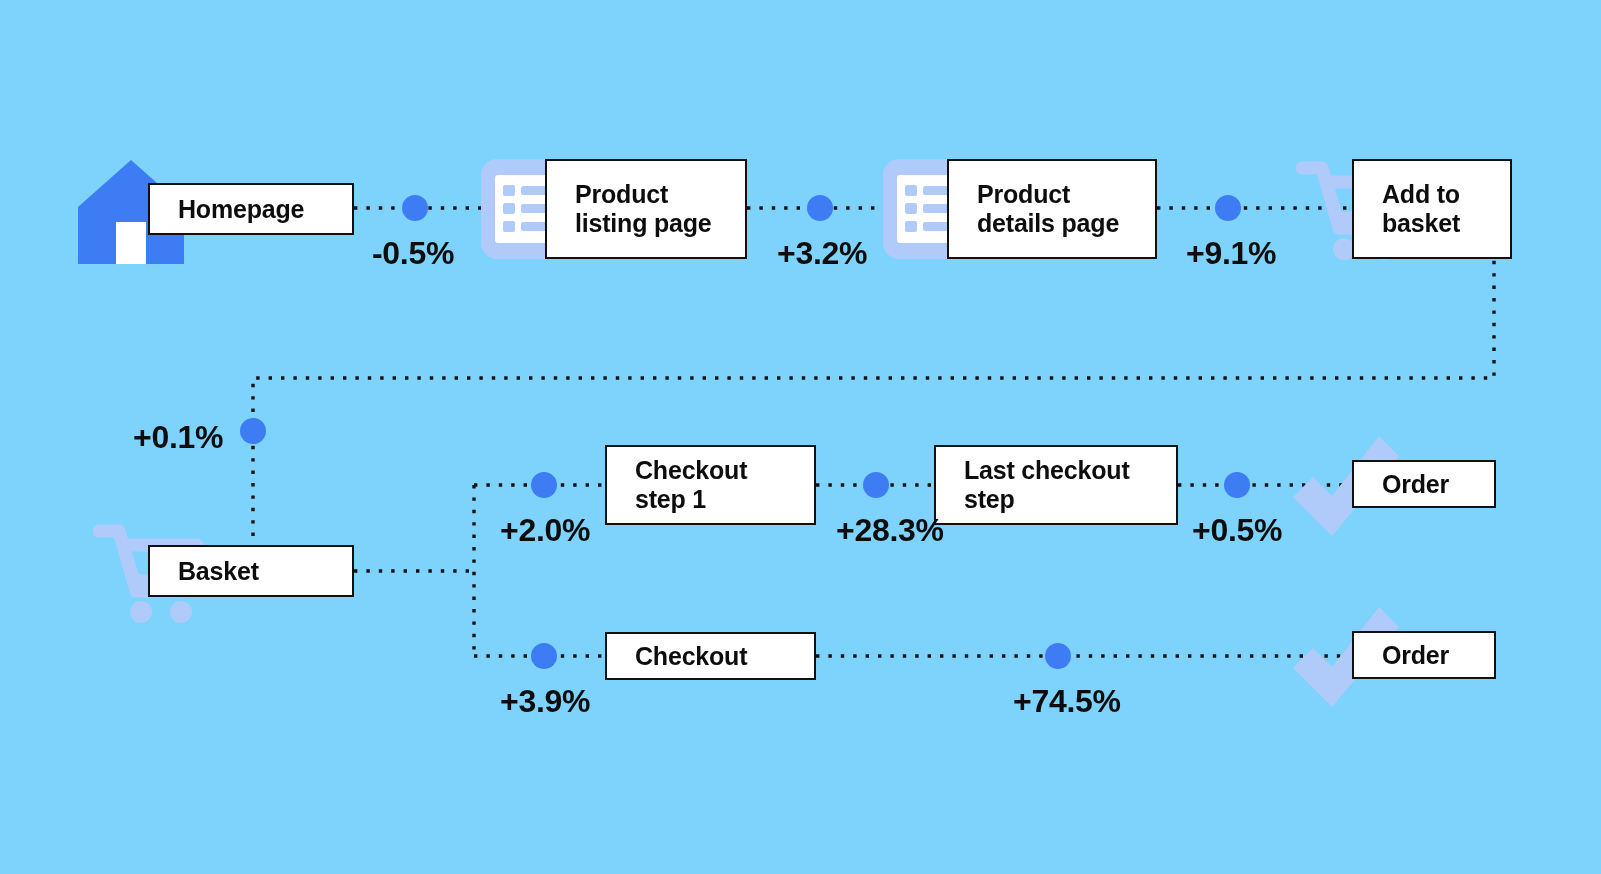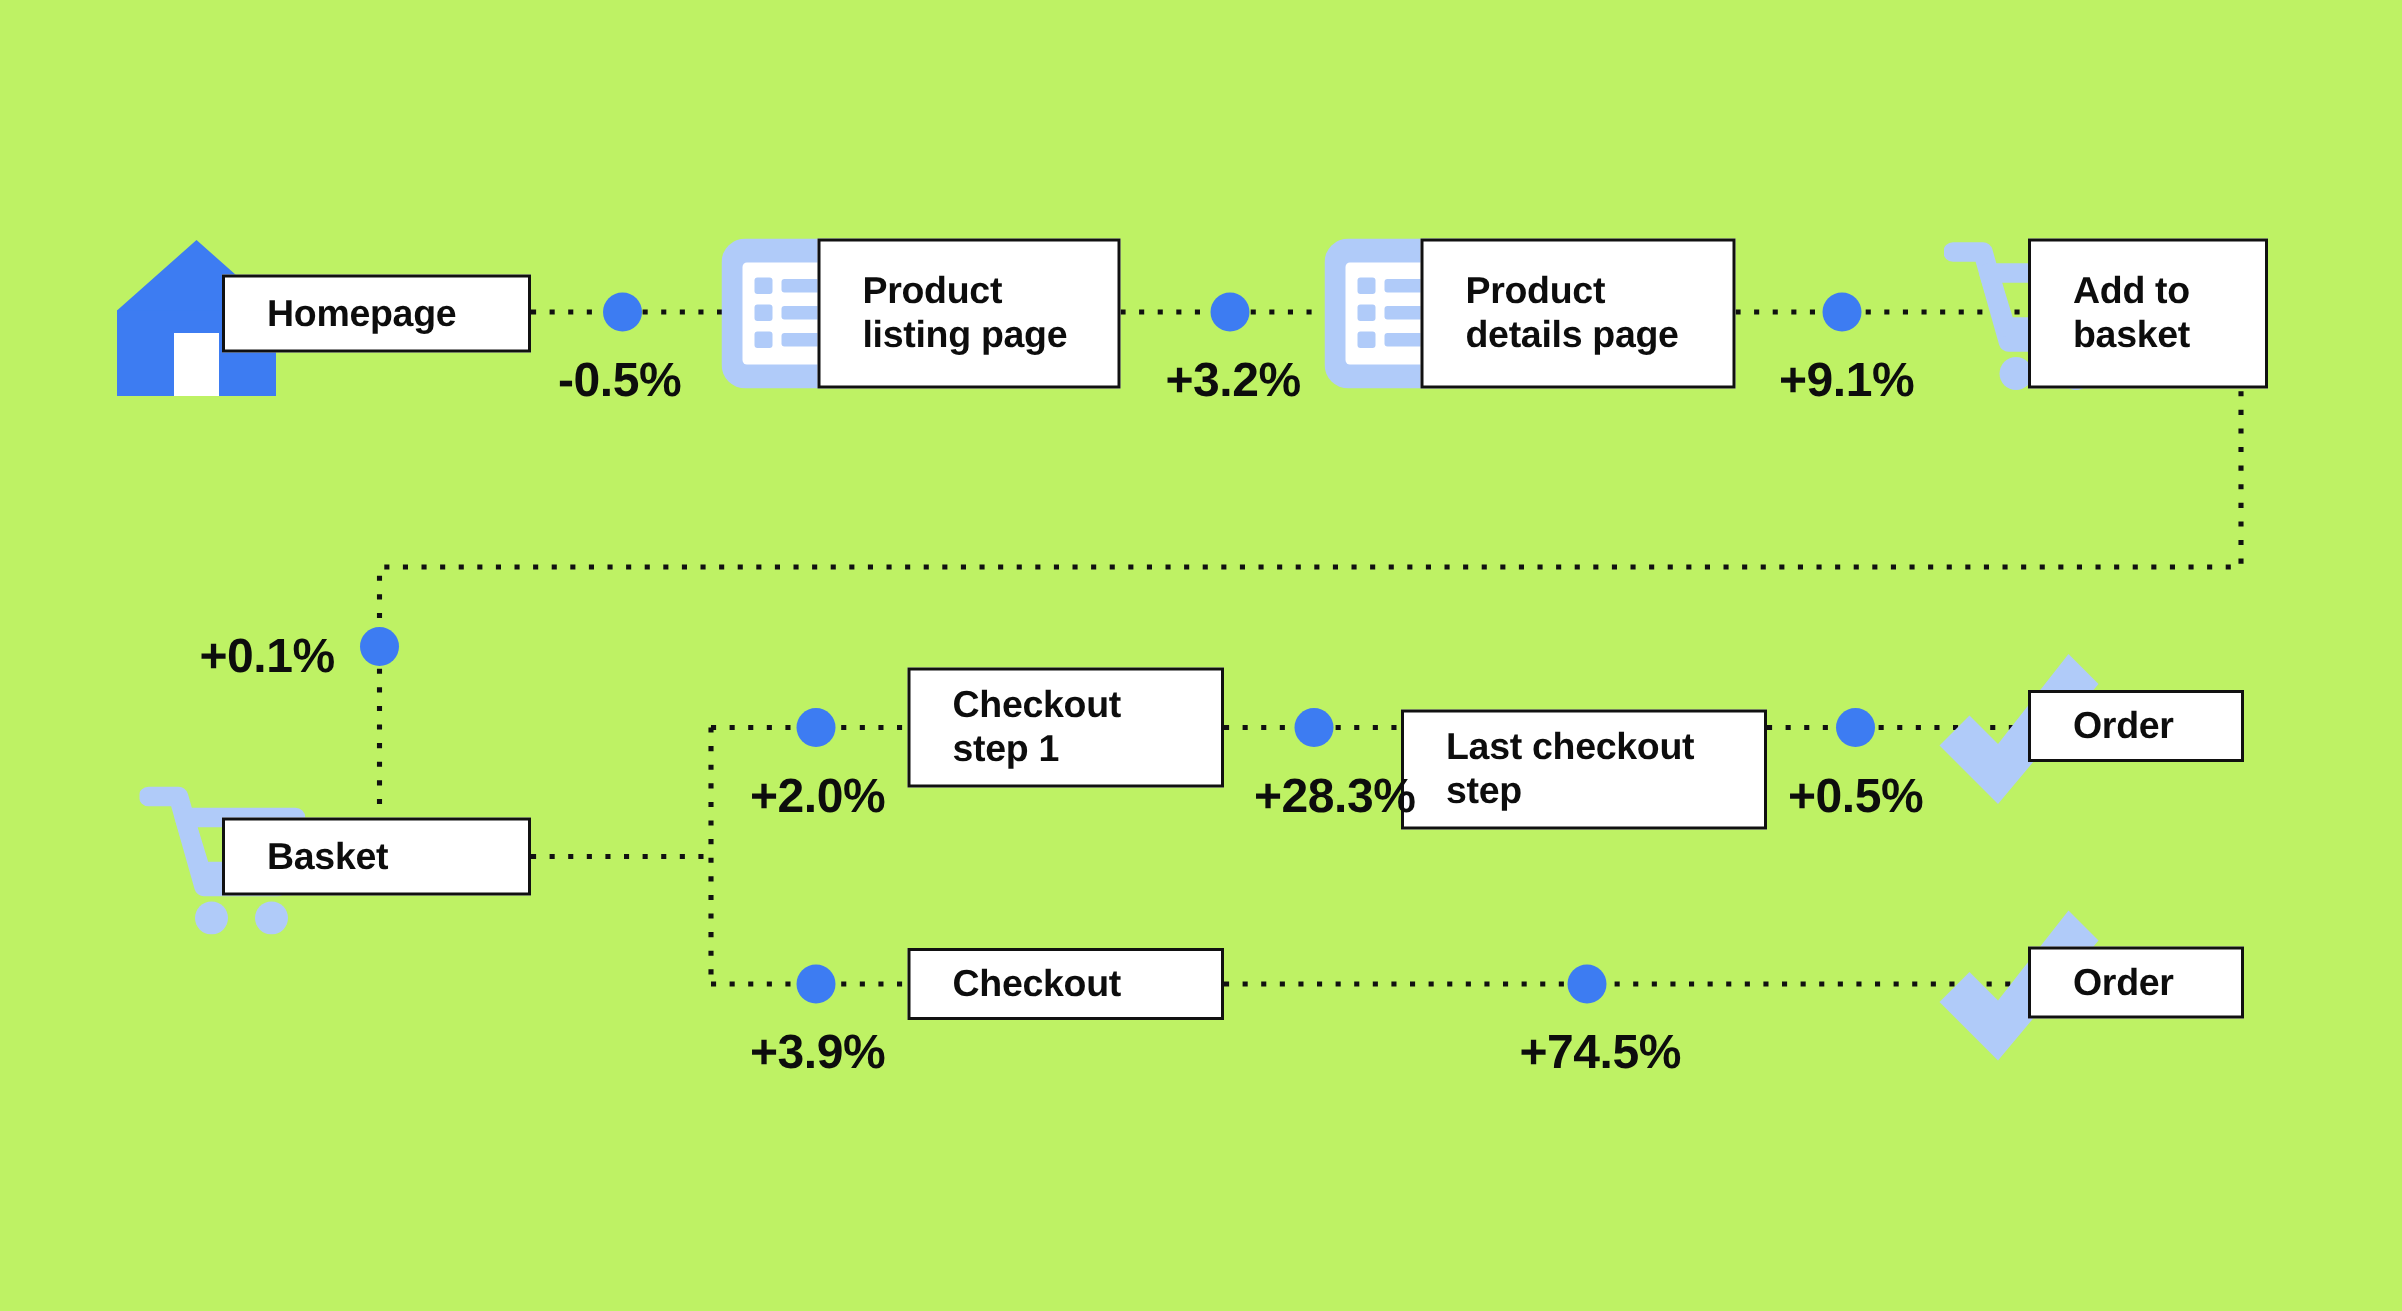--- a/index.html
+++ b/index.html
@@ -9,21 +9,21 @@
     padding: 0;
     background: #ffffff;
   }
   body {
     font-family: "Liberation Sans", "DejaVu Sans", sans-serif;
   }
   #stage {
     position: relative;
     width: 1601px;
     height: 874px;
-    background: #bef264;
+    background: #7dd3fc;
     overflow: hidden;
   }
   #edges {
     position: absolute;
     left: 0;
     top: 0;
     width: 1601px;
     height: 874px;
     pointer-events: none;
   }
@@ -196,21 +196,21 @@
 
   <div class="node-box" style="left:148px; top:545px; width:206px; height:52px;">
     <span class="node-label">Basket</span>
   </div>
 
   <div class="node-box" style="left:605px; top:445px; width:211px; height:80px;">
     <span class="node-label">Checkout
 step 1</span>
   </div>
 
-  <div class="node-box" style="left:934px; top:445px; width:244px; height:80px;margin-top:28px;">
+  <div class="node-box" style="left:934px; top:445px; width:244px; height:80px;">
     <span class="node-label">Last checkout
 step</span>
   </div>
 
   <div class="node-box" style="left:1352px; top:460px; width:144px; height:48px;">
     <span class="node-label">Order</span>
   </div>
 
   <div class="node-box" style="left:605px; top:632px; width:211px; height:48px;">
     <span class="node-label">Checkout</span>

